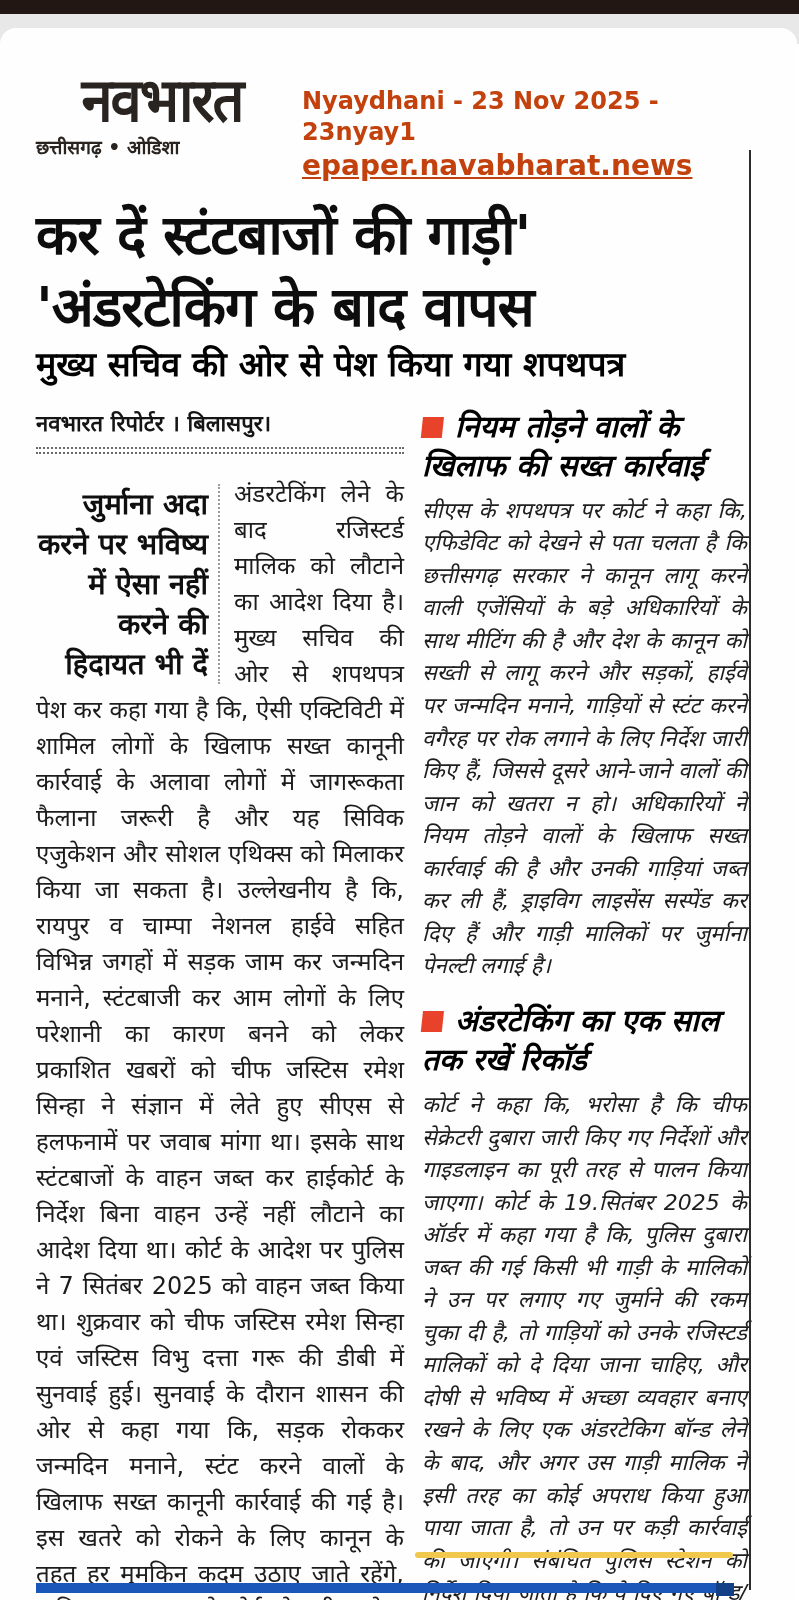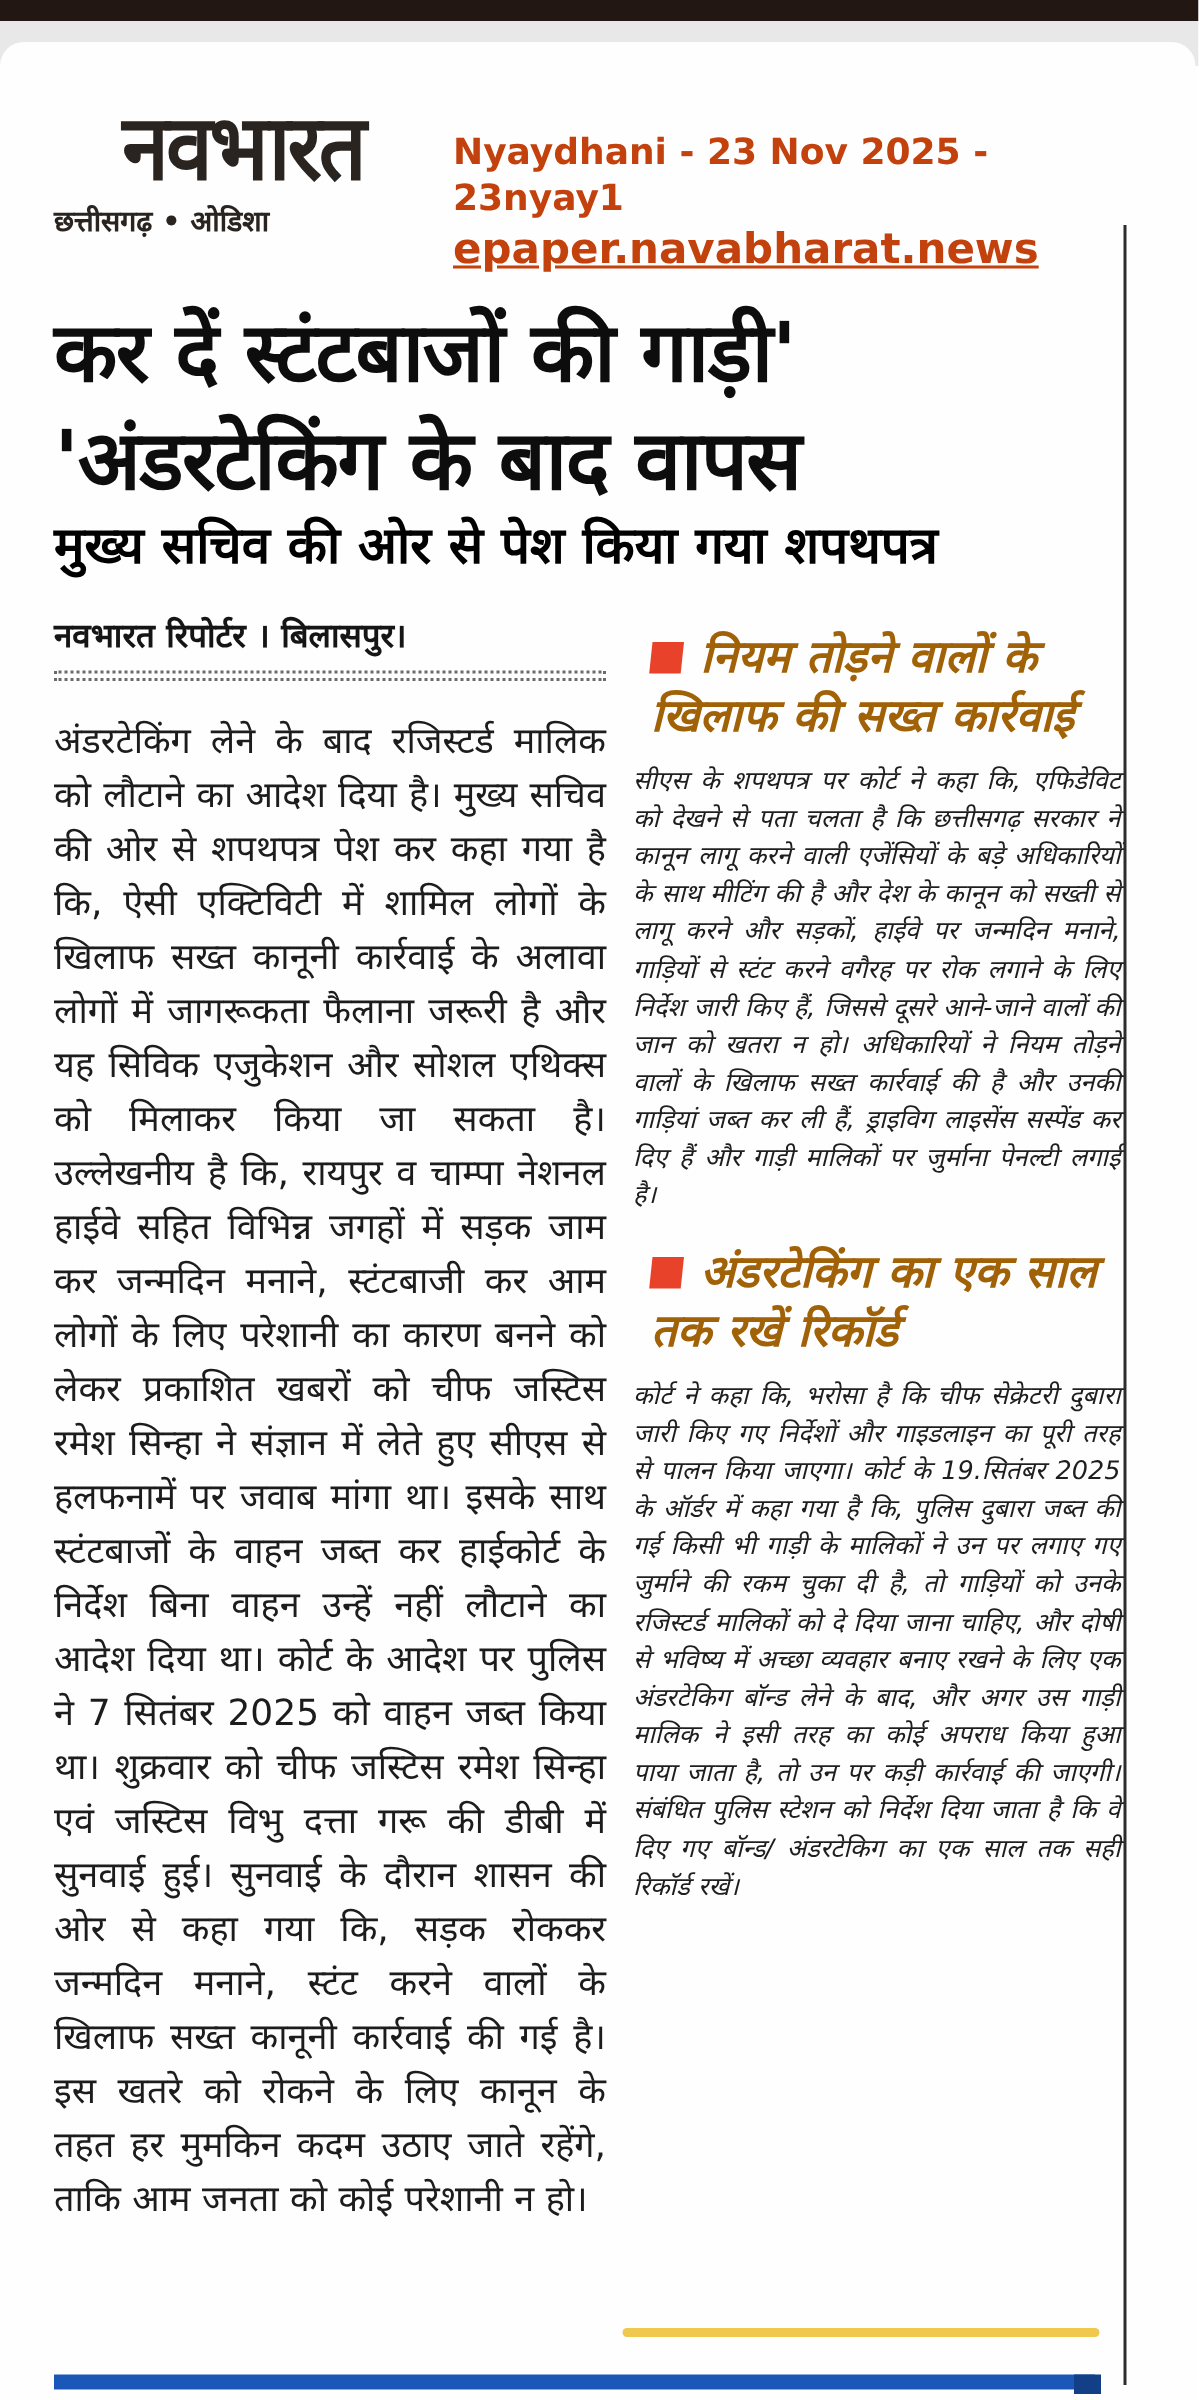--- a/index.html
+++ b/index.html
@@ -54,29 +54,29 @@
   }
   .pullquote{
     float:left;width:172px;margin:8px 14px 2px 0;padding-right:10px;
     border-right:2px dotted #9a9a9a;
     font-size:29px;font-weight:700;line-height:1.38;text-align:right;color:#0f0f0f;
   }
 
   
   .section{margin-bottom:14px;}
   .section-title{
-    margin:12px;font-size:30px;font-weight:700;font-style:italic;
-    line-height:1.3;color:#a16207;
+    margin:0;font-size:30px;font-weight:700;font-style:italic;
+    line-height:1.3;color:#000000;
   }
   .bullet-square{
     display:inline-block;width:21px;height:21px;margin-right:12px;
     background:#e8432a;transform:skewX(-6deg) translateY(1px);
   }
   .section-body{
-    margin:10px 0 0 0;font-size:17px;font-style:italic;line-height:1.48;
+    margin:10px 0 0 0;font-size:22px;font-style:italic;line-height:1.48;
     text-align:justify;color:#1e1e1e;
   }
   .section + .section{margin-top:18px;}
 
   
   .yellow-underline{position:absolute;left:415px;top:1552px;width:318px;height:6px;background:#f0c84e;border-radius:3px;}
   .bottom-blue-bar{position:absolute;left:36px;top:1583px;width:694px;height:10px;background:#1a57b8;}
   .bottom-blue-bar::after{
     content:"";position:absolute;right:-4px;top:0;width:18px;height:13px;background:#123f85;
   }
@@ -108,20 +108,21 @@
     </div>
 
     <div class="subheadline">मुख्य सचिव की ओर से पेश किया गया शपथपत्र</div>
 
     <div class="columns">
 
       <div class="col-left">
         <div class="byline">नवभारत रिपोर्टर । बिलासपुर।</div>
         <div class="byline-sep"></div>
         <p class="body-par">
+          <span class="pullquote">जुर्माना अदा करने पर भविष्य में ऐसा नहीं करने की हिदायत भी दें</span>
           <span>अंडरटेकिंग लेने के बाद रजिस्टर्ड मालिक को लौटाने का आदेश दिया है। मुख्य सचिव की ओर से शपथपत्र पेश कर कहा गया</span>
           <span>है कि, ऐसी एक्टिविटी में शामिल लोगों के खिलाफ सख्त कानूनी कार्रवाई के अलावा लोगों में जागरूकता फैलाना जरूरी है और यह सिविक एजुकेशन और सोशल एथिक्स को मिलाकर किया जा सकता है। उल्लेखनीय है कि, रायपुर व चाम्पा नेशनल हाईवे सहित विभिन्न जगहों में सड़क जाम कर जन्मदिन मनाने, स्टंटबाजी कर आम लोगों के लिए परेशानी का कारण बनने को लेकर प्रकाशित खबरों को चीफ जस्टिस रमेश सिन्हा ने संज्ञान में लेते हुए सीएस से हलफनामें पर जवाब मांगा था। इसके साथ स्टंटबाजों के वाहन जब्त कर हाईकोर्ट के निर्देश बिना वाहन उन्हें नहीं लौटाने का आदेश दिया था। कोर्ट के आदेश पर पुलिस ने 7 सितंबर 2025 को वाहन जब्त किया था। शुक्रवार को चीफ जस्टिस रमेश सिन्हा एवं जस्टिस विभु दत्ता गरू की डीबी में सुनवाई हुई। सुनवाई के दौरान शासन की ओर से कहा गया कि, सड़क रोककर जन्मदिन मनाने, स्टंट करने वालों के खिलाफ सख्त कानूनी कार्रवाई की गई है। इस खतरे को रोकने के लिए कानून के तहत हर मुमकिन कदम उठाए जाते रहेंगे, ताकि आम जनता को कोई परेशानी न हो।</span>
         </p>
       </div>
 
       <div class="col-right">
 
         <div class="section">
           <h3 class="section-title"><span class="bullet-square"></span><span>नियम तोड़ने वालों के खिलाफ की सख्त कार्रवाई</span></h3>
           <p class="section-body">सीएस के शपथपत्र पर कोर्ट ने कहा कि, एफिडेविट को देखने से पता चलता है कि छत्तीसगढ़ सरकार ने कानून लागू करने वाली एजेंसियों के बड़े अधिकारियों के साथ मीटिंग की है और देश के कानून को सख्ती से लागू करने और सड़कों, हाईवे पर जन्मदिन मनाने, गाड़ियों से स्टंट करने वगैरह पर रोक लगाने के लिए निर्देश जारी किए हैं, जिससे दूसरे आने-जाने वालों की जान को खतरा न हो। अधिकारियों ने नियम तोड़ने वालों के खिलाफ सख्त कार्रवाई की है और उनकी गाड़ियां जब्त कर ली हैं, ड्राइविग लाइसेंस सस्पेंड कर दिए हैं और गाड़ी मालिकों पर जुर्माना पेनल्टी लगाई है।</p>

